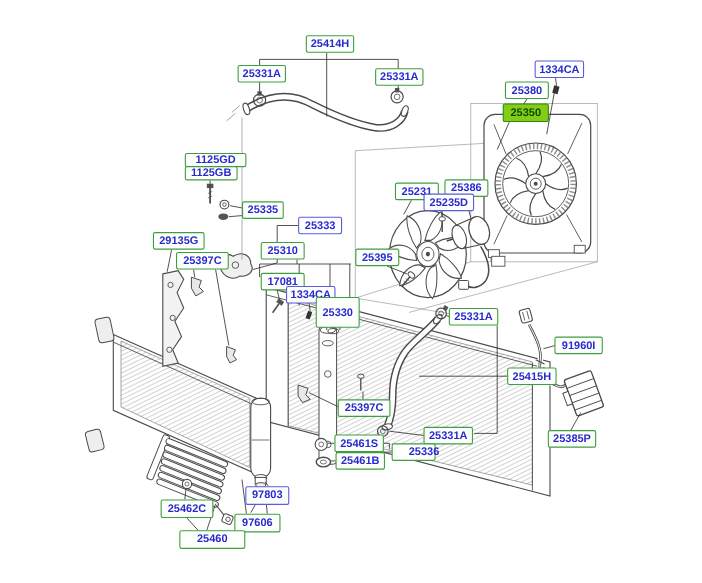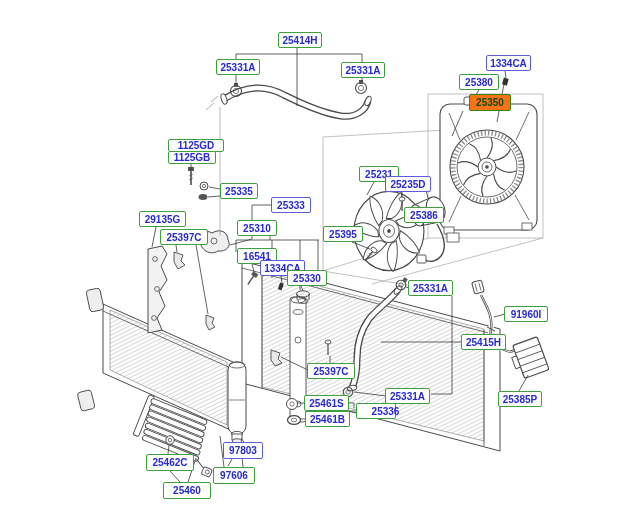--- a/index.html
+++ b/index.html
@@ -5,21 +5,21 @@
   html,body{margin:0;padding:0;background:#fff;}
   #stage{position:relative;width:638px;height:530px;background:#fff;overflow:hidden;
          font-family:"Liberation Sans",sans-serif;}
   #art{position:absolute;left:0;top:0;}
   #labels{position:absolute;left:0;top:0;width:638px;height:530px;}
   .lbl{position:absolute;display:flex;align-items:center;justify-content:center;
        box-sizing:border-box;font:bold 10px "Liberation Sans",sans-serif;
        color:#2929cf;background:#fdfffd;border:1px solid #3f9e3f;border-radius:2px;
        padding:0 1px;white-space:nowrap;cursor:pointer;letter-spacing:0;}
   .lbl.blue{border-color:#5b5bdb;}
-  .lbl.highlight{background:#f97316;border-color:#2e8812;color:#0a4d00;margin-left:12px;}
+  .lbl.highlight{background:#84cc16;border-color:#2e8812;color:#0a4d00;}
 </style>
 </head>
 <body>
 
 <div id="stage">
 
 <svg id="art" width="638" height="530" viewBox="0 0 638 530">
   <defs>
     <pattern id="hatch" width="3.6" height="7" patternUnits="userSpaceOnUse" patternTransform="rotate(64)">
       <line x1="0" y1="0" x2="0" y2="7" stroke="#9a9a9a" stroke-width="0.8"></line>
@@ -313,35 +313,35 @@
       <div class="lbl blue" style="left: 486px; top: 55px; width: 45px; height: 16px;">1334CA</div>
       <div class="lbl" style="left: 459px; top: 74px; width: 40px; height: 16px;">25380</div>
       <div class="lbl highlight" style="left: 457px; top: 94px; width: 42px; height: 17px;">25350</div>
       <div class="lbl" style="left: 168px; top: 139px; width: 56px; height: 13px;">1125GD</div>
       <div class="lbl" style="left: 168px; top: 151px; width: 48px; height: 13px;">1125GB</div>
       <div class="lbl" style="left: 220px; top: 183px; width: 38px; height: 16px; text-align: center;">25335</div>
       <div class="lbl blue" style="left: 271px; top: 197px; width: 40px; height: 16px;">25333</div>
       <div class="lbl" style="left: 139px; top: 211px; width: 47px; height: 16px;">29135G</div>
       <div class="lbl" style="left: 160px; top: 229px; width: 48px; height: 16px;">25397C</div>
       <div class="lbl" style="left: 237px; top: 220px; width: 40px; height: 16px;">25310</div>
-      <div class="lbl" style="left: 237px; top: 248px; width: 40px; height: 16px;">16541</div>
+      <div class="lbl" style="left: 237px; top: 248px; width: 40px; height: 16px;">17081</div>
       <div class="lbl blue" style="left: 260px; top: 260px; width: 45px; height: 16px;">1334CA</div>
-      <div class="lbl" style="left: 287px; top: 270px; width: 40px; height: 16px;">25330</div>
+      <div class="lbl" style="left: 287px; top: 270px; width: 40px; height: 28px;">25330</div>
       <div class="lbl" style="left: 359px; top: 166px; width: 40px; height: 16px;">25231</div>
-      <div class="lbl" style="left: 404px; top: 163px; width: 40px; height: 16px; margin-top: 44px;">25386</div>
+      <div class="lbl" style="left: 404px; top: 163px; width: 40px; height: 16px;">25386</div>
       <div class="lbl blue" style="left: 385px; top: 176px; width: 46px; height: 16px;">25235D</div>
       <div class="lbl" style="left: 323px; top: 226px; width: 40px; height: 16px;">25395</div>
       <div class="lbl" style="left: 408px; top: 280px; width: 45px; height: 16px;">25331A</div>
       <div class="lbl" style="left: 504px; top: 306px; width: 44px; height: 16px;">91960I</div>
       <div class="lbl" style="left: 461px; top: 334px; width: 45px; height: 16px;">25415H</div>
       <div class="lbl" style="left: 498px; top: 391px; width: 44px; height: 16px;">25385P</div>
       <div class="lbl" style="left: 307px; top: 363px; width: 48px; height: 16px;">25397C</div>
       <div class="lbl" style="left: 385px; top: 388px; width: 45px; height: 16px;">25331A</div>
       <div class="lbl" style="left: 304px; top: 395px; width: 45px; height: 16px;">25461S</div>
       <div class="lbl" style="left: 305px; top: 411px; width: 45px; height: 16px;">25461B</div>
       <div class="lbl" style="left: 356px; top: 403px; width: 40px; height: 16px; padding-left: 20px;">25336</div>
       <div class="lbl blue" style="left: 223px; top: 442px; width: 40px; height: 17px;">97803</div>
       <div class="lbl" style="left: 213px; top: 467px; width: 42px; height: 17px;">97606</div>
       <div class="lbl" style="left: 146px; top: 454px; width: 48px; height: 17px;">25462C</div>
-      <div class="lbl" style="left: 163px; top: 482px; width: 48px; height: 17px;">25460</div>
+      <div class="lbl" style="left: 163px; top: 482px; width: 60px; height: 17px;">25460</div>
     </div>
 
 </div>
 
 </body></html>

